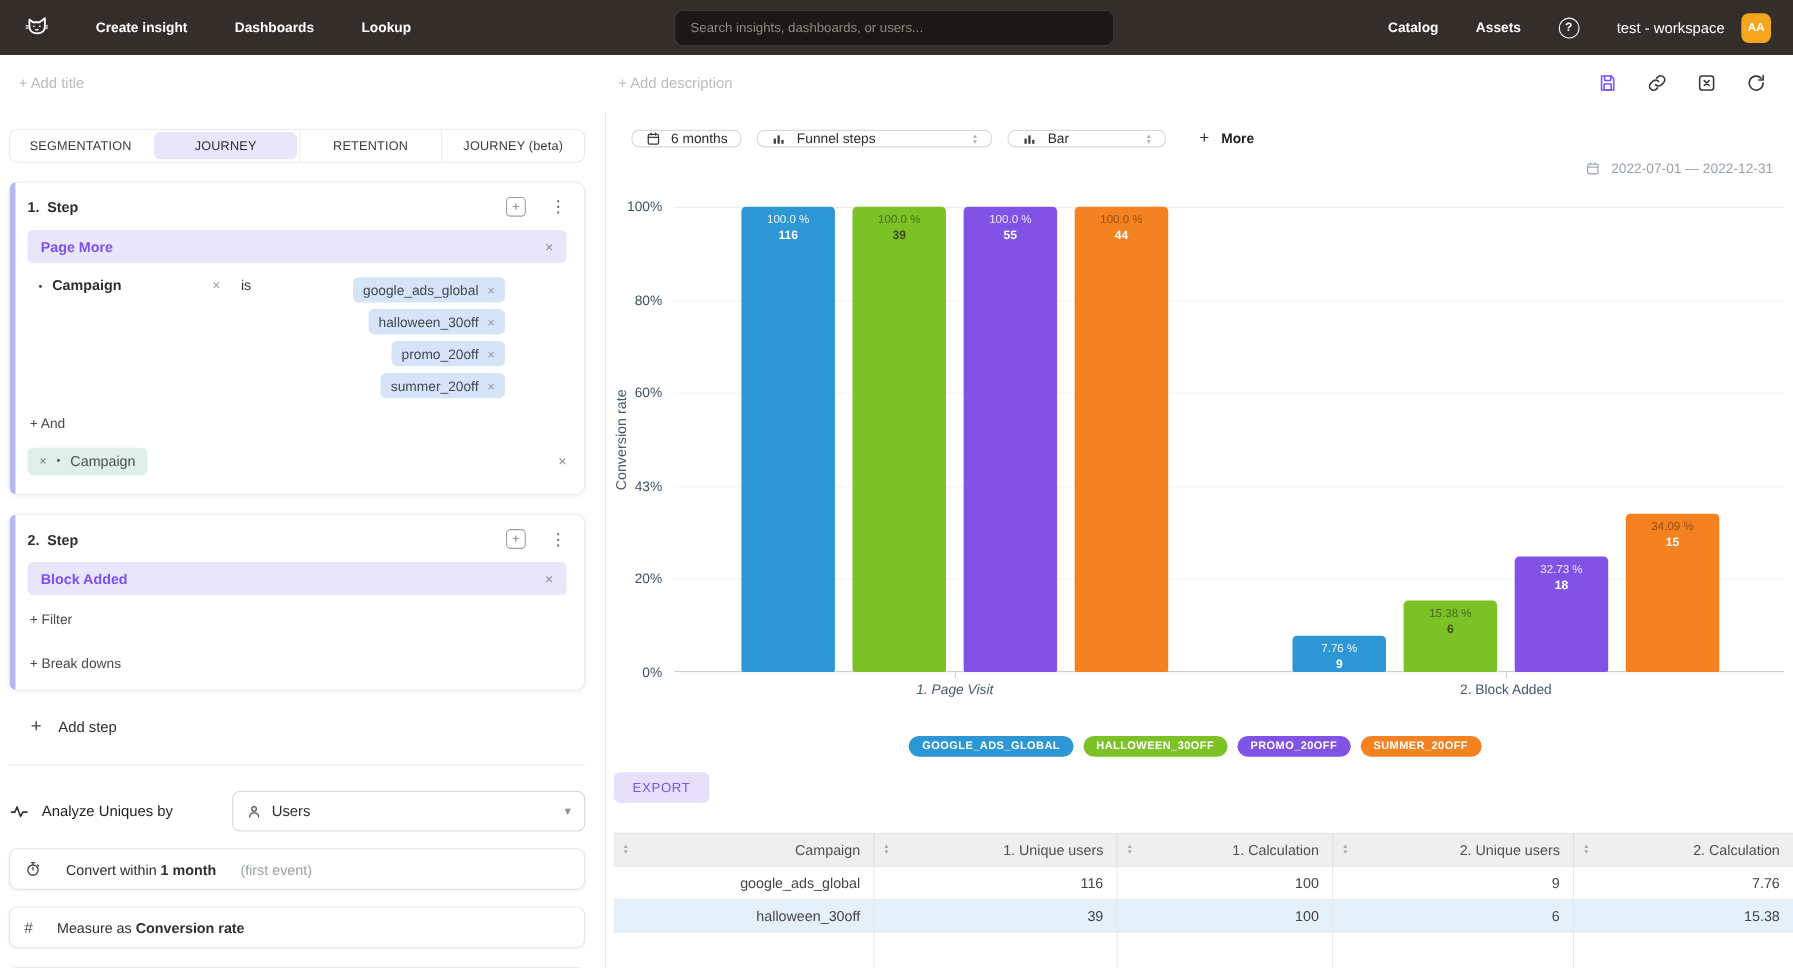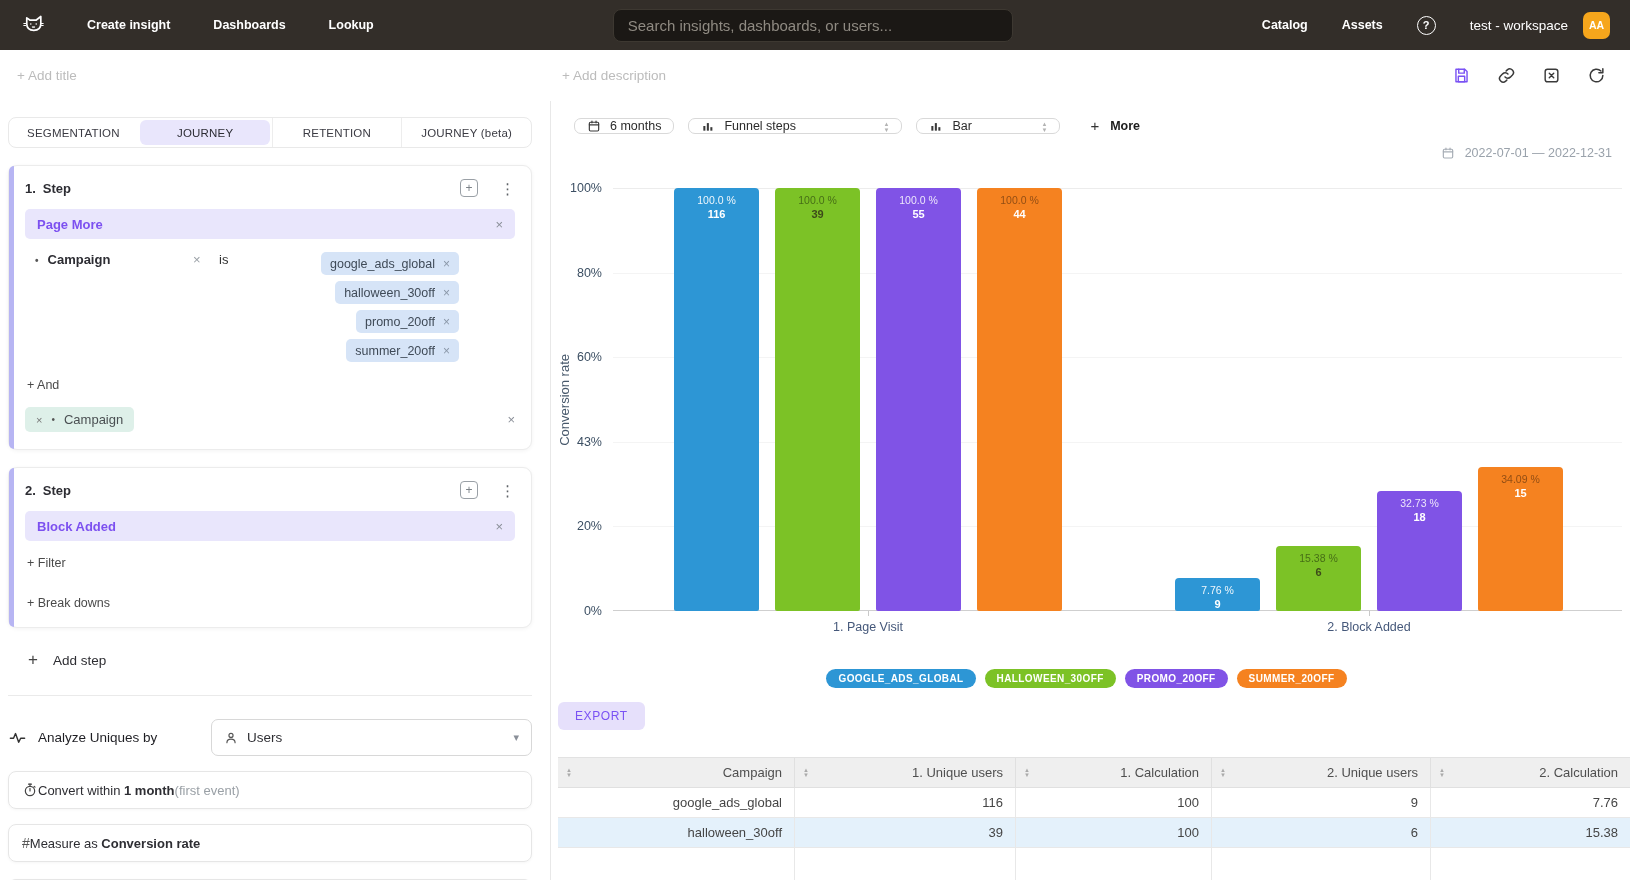--- a/index.html
+++ b/index.html
@@ -5,21 +5,21 @@
   *{box-sizing:border-box;margin:0;padding:0}
   html,body{width:1630px;height:880px;overflow:hidden;background:#fff;
     font-family:"Liberation Sans",sans-serif;}
   #app{position:relative;width:1630px;height:880px;background:#fff}
 
   
   .topnav{height:50px;background:#332e29;display:flex;align-items:center;padding:0 20px;color:#fff}
   .logo{display:flex;align-items:center;margin-right:40px;cursor:pointer}
   .nav-item{font-size:12.5px;font-weight:bold;color:#fff;margin-right:43px;cursor:pointer;white-space:nowrap}
   .search{width:400px;height:33px;background:#1b1815;border:1px solid #3d3831;border-radius:8px;
-    color:#eab308;font-size:15px;padding:0 14px;margin-left:196px;outline:none}
+    color:#eab308;font-size:12px;padding:0 14px;margin-left:196px;outline:none}
   .search::placeholder{color:#8f8a82}
   .nav-right{margin-left:auto;display:flex;align-items:center;gap:34px}
   .nav-right .nav-item{margin-right:0}
   .help-circle{width:19px;height:19px;border:1.6px solid #fff;border-radius:50%;display:flex;
     align-items:center;justify-content:center;font-size:11px;font-weight:bold;cursor:pointer}
   .ws-group{display:flex;align-items:center;gap:15px}
   .workspace{font-size:13.5px;font-weight:normal;cursor:pointer}
   .avatar{width:27px;height:27px;border-radius:7px;background:#f6a61c;color:#fff;font-size:10.5px;
     font-weight:bold;display:flex;align-items:center;justify-content:center;cursor:pointer}
 
@@ -75,21 +75,21 @@
   .link-label.second{margin-top:26px}
   .add-step{margin:22px 0 0 20px;display:flex;align-items:center;gap:15px;font-size:13.5px;color:#2e2e33;cursor:pointer}
   .add-step .plus{font-size:17px;color:#444;font-weight:normal}
   .hr{border-top:1px solid #eaeaea;margin-top:25px}
   .analyze{margin-top:23px;display:flex;align-items:center}
   .analyze-label{font-size:13.5px;color:#1f1f24;margin-left:11px}
   .select{margin-left:auto;width:321px;height:37px;border:1px solid #d8d8d8;border-radius:7px;display:flex;
     align-items:center;padding:0 12px;font-size:13.5px;color:#2f2f34;gap:9px;cursor:pointer;background:#fff}
   .select .chev{margin-left:auto;color:#8a8f98;font-size:11px}
   .mini-card{margin-top:15px;height:38px;border:1px solid #e6e6e6;border-radius:8px;display:flex;align-items:center;
-    padding:0 13px;font-size:13px;color:#2e2e33;gap:0;box-shadow:0 1px 3px rgba(0,0,0,.04);cursor:pointer}
+    padding:0 13px;font-size:13px;color:#2e2e33;gap:22px;box-shadow:0 1px 3px rgba(0,0,0,.04);cursor:pointer}
   .mini-card b{font-weight:bold}
   .gray{color:#9aa0a6}
   .hash-icon{font-size:14px;color:#555}
   .partial-card{margin-top:17px;height:30px;border:1px solid #e6e6e6;border-bottom:none;
     border-radius:8px 8px 0 0;box-shadow:0 1px 3px rgba(0,0,0,.04)}
 
   
   .controls{display:flex;align-items:center;margin-left:23px;gap:14px}
   .ctrl{height:16px;border:1px solid #d9d9d9;border-radius:7px;display:flex;align-items:flex-end;
     padding:0 12px;font-size:12.5px;color:#2c2c2c;gap:9px;background:#fff;cursor:pointer}
@@ -430,33 +430,33 @@
           </div>
           <div class="bar-group" style="left: 562px;">
             <div class="bar s0" style="height: 32.8248px; background: rgb(45, 150, 213);">
               <span class="pct">7.76 %</span>
               <span class="cnt">9</span>
             </div>
             <div class="bar s1" style="height: 65.0574px; background: rgb(124, 194, 38);">
               <span class="pct">15.38 %</span>
               <span class="cnt">6</span>
             </div>
-            <div class="bar s2" style="height: 120px; background: rgb(128, 83, 230);">
+            <div class="bar s2" style="height: 105px; background: rgb(128, 83, 230);">
               <span class="pct">32.73 %</span>
               <span class="cnt">18</span>
             </div>
             <div class="bar s3" style="height: 144.201px; background: rgb(245, 130, 32);">
               <span class="pct">34.09 %</span>
               <span class="cnt">15</span>
             </div>
           </div>
         </div>
       <div class="xaxis" id="xaxis">
           <div class="xtickmark" style="left: 255px;"></div>
-          <div class="xlabel" style="left: 255px;">1. Page Visit</div>
+          <div class="xlabel" style="left: 255px; font-style: italic;">1. Page Visit</div>
           <div class="xtickmark" style="left: 756px;"></div>
           <div class="xlabel" style="left: 756px;">2. Block Added</div>
         </div>
 
       <div class="legend" id="legend">
           <div class="pill" style="background: rgb(45, 150, 213);">GOOGLE_ADS_GLOBAL</div>
           <div class="pill" style="background: rgb(124, 194, 38);">HALLOWEEN_30OFF</div>
           <div class="pill" style="background: rgb(128, 83, 230);">PROMO_20OFF</div>
           <div class="pill" style="background: rgb(245, 130, 32);">SUMMER_20OFF</div>
         </div>

